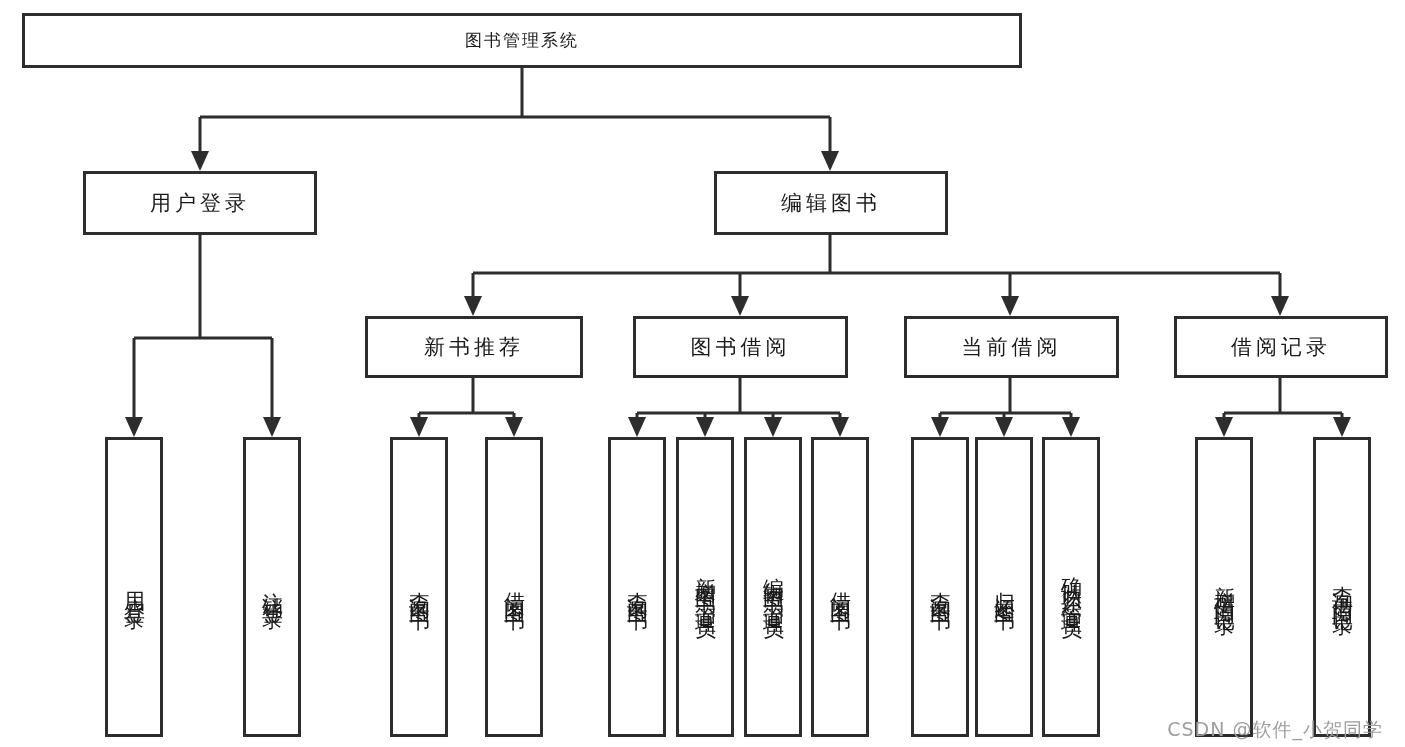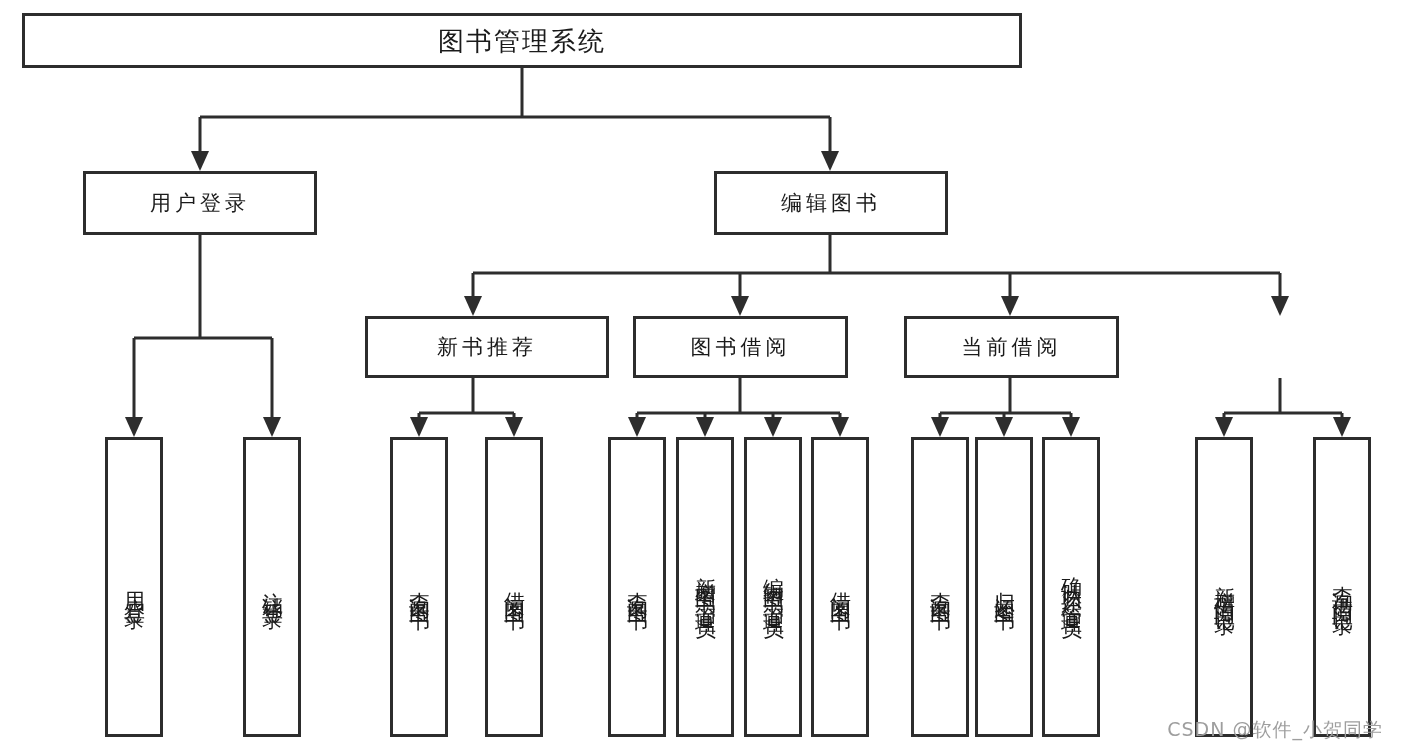--- a/index.html
+++ b/index.html
@@ -32,21 +32,21 @@
     align-items: center;
     justify-content: center;
     text-align: center;
   }
   .hbox {
     font-size: 21px;
     letter-spacing: 4px;
     line-height: 1;
   }
   .rootbox {
-    font-size: 26px;
+    font-size: 17px;
     letter-spacing: 2px;
   }
   .vbox {
     writing-mode: vertical-rl;
     text-orientation: mixed;
     font-size: 21px;
     letter-spacing: 6px;
     line-height: 1;
     width: 58px;
     top: 437px;
@@ -59,21 +59,21 @@
     font-size: 19px;
     color: #9e9e9e;
     letter-spacing: 1px;
     white-space: nowrap;
     z-index: 5;
   }
   
   .pos-root            { left: 22px;   top: 13px;  width: 1000px; height: 55px; }
   .pos-user-login      { left: 83px;   top: 171px; width: 234px;  height: 64px; }
   .pos-book-mgmt       { left: 714px;  top: 171px; width: 234px;  height: 64px; }
-  .pos-new-book        { left: 365px;  top: 316px; width: 244px;  height: 62px; }
+  .pos-new-book        { left: 365px;  top: 316px; width: 218px;  height: 62px; }
   .pos-book-borrow     { left: 633px;  top: 316px; width: 215px;  height: 62px; }
   .pos-current-borrow  { left: 904px;  top: 316px; width: 215px;  height: 62px; }
   .pos-borrow-records  { left: 1174px; top: 316px; width: 214px;  height: 62px; }
   
   .pos-l0  { left: 105px;  }
   .pos-l1  { left: 243px;  }
   .pos-l2  { left: 390px;  }
   .pos-l3  { left: 485px;  }
   .pos-l4  { left: 608px;  }
   .pos-l5  { left: 676px;  }
@@ -134,20 +134,21 @@
   </svg>
 
   <div class="box hbox rootbox pos-root">图书管理系统</div>
 
   <div class="box hbox pos-user-login">用户登录</div>
   <div class="box hbox pos-book-mgmt">编辑图书</div>
 
   <div class="box hbox pos-new-book">新书推荐</div>
   <div class="box hbox pos-current-borrow">当前借阅</div>
   <div class="box hbox pos-book-borrow">图书借阅</div>
+  <div class="box hbox pos-borrow-records">借阅记录</div>
 
   <div class="box vbox pos-l0">用户登录</div>
   <div class="box vbox pos-l1">注销登录</div>
   <div class="box vbox pos-l2">查询图书</div>
   <div class="box vbox pos-l3">借阅图书</div>
   <div class="box vbox pos-l4">查询图书</div>
   <div class="box vbox pos-l5">新增图书（管理员）</div>
   <div class="box vbox pos-l6">编辑图书（管理员）</div>
   <div class="box vbox pos-l7">借阅图书</div>
   <div class="box vbox pos-l8">查询图书</div>

